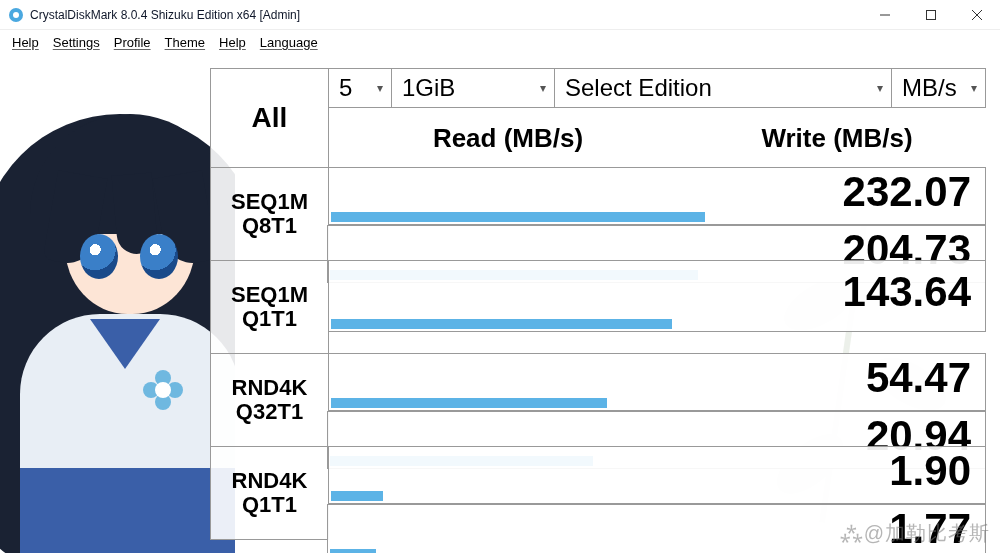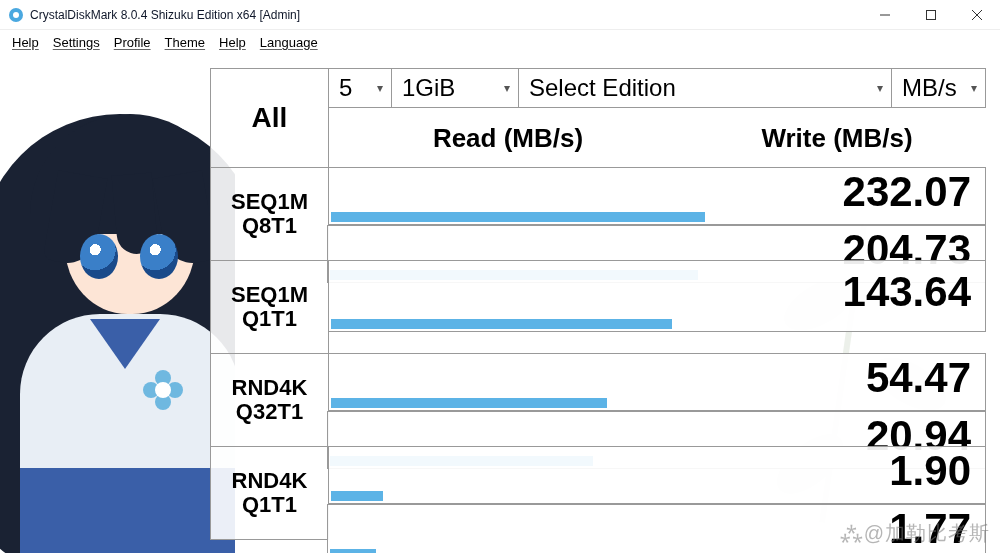--- a/index.html
+++ b/index.html
@@ -39,21 +39,21 @@
 .row { display: flex; margin-bottom: 0; }
 .labelcell { width: 119px; border: 1px solid #999; background: rgba(255,255,255,0.9); display: flex; flex-direction: column; align-items: center; justify-content: center; font-weight: bold; font-size: 22px; line-height: 1.1; }
 .labelcell.all { height: 100px; font-size: 28px; }
 .labelcell.test { height: 94px; }
 .rightside { flex: 1; display: flex; flex-direction: column; }
 
 .controls { display: flex; height: 40px; gap: 0; }
 .sel { border: 1px solid #999; background: #fff; display: flex; align-items: center; padding: 0 8px 0 10px; font-size: 24px; position: relative; }
 .sel .arrow { margin-left: auto; font-size: 12px; color: #555; }
 .sel.count { width: 64px; }
-.sel.size { width: 128px; }
+.sel.size { width: 164px; }
 .sel.folder { flex: 1; }
 .sel.unit { width: 95px; justify-content: center; }
 
 .headers { display: flex; height: 60px; }
 .hdr { flex: 1; display: flex; align-items: center; justify-content: center; font-weight: bold; font-size: 26px; padding-left: 31px; }
 
 .value-row { display: flex; height: 72px; }
 .valcell { flex: 1; border: 1px solid #999; background: rgba(255,255,255,0.92); position: relative; display: flex; align-items: center; justify-content: flex-end; padding-right: 14px; padding-bottom: 8px; }
 .valcell .num { font-weight: bold; font-size: 42px; }
 .valcell .bar { position: absolute; left: 2px; bottom: 2px; height: 10px; background: #5cb3e6; }

